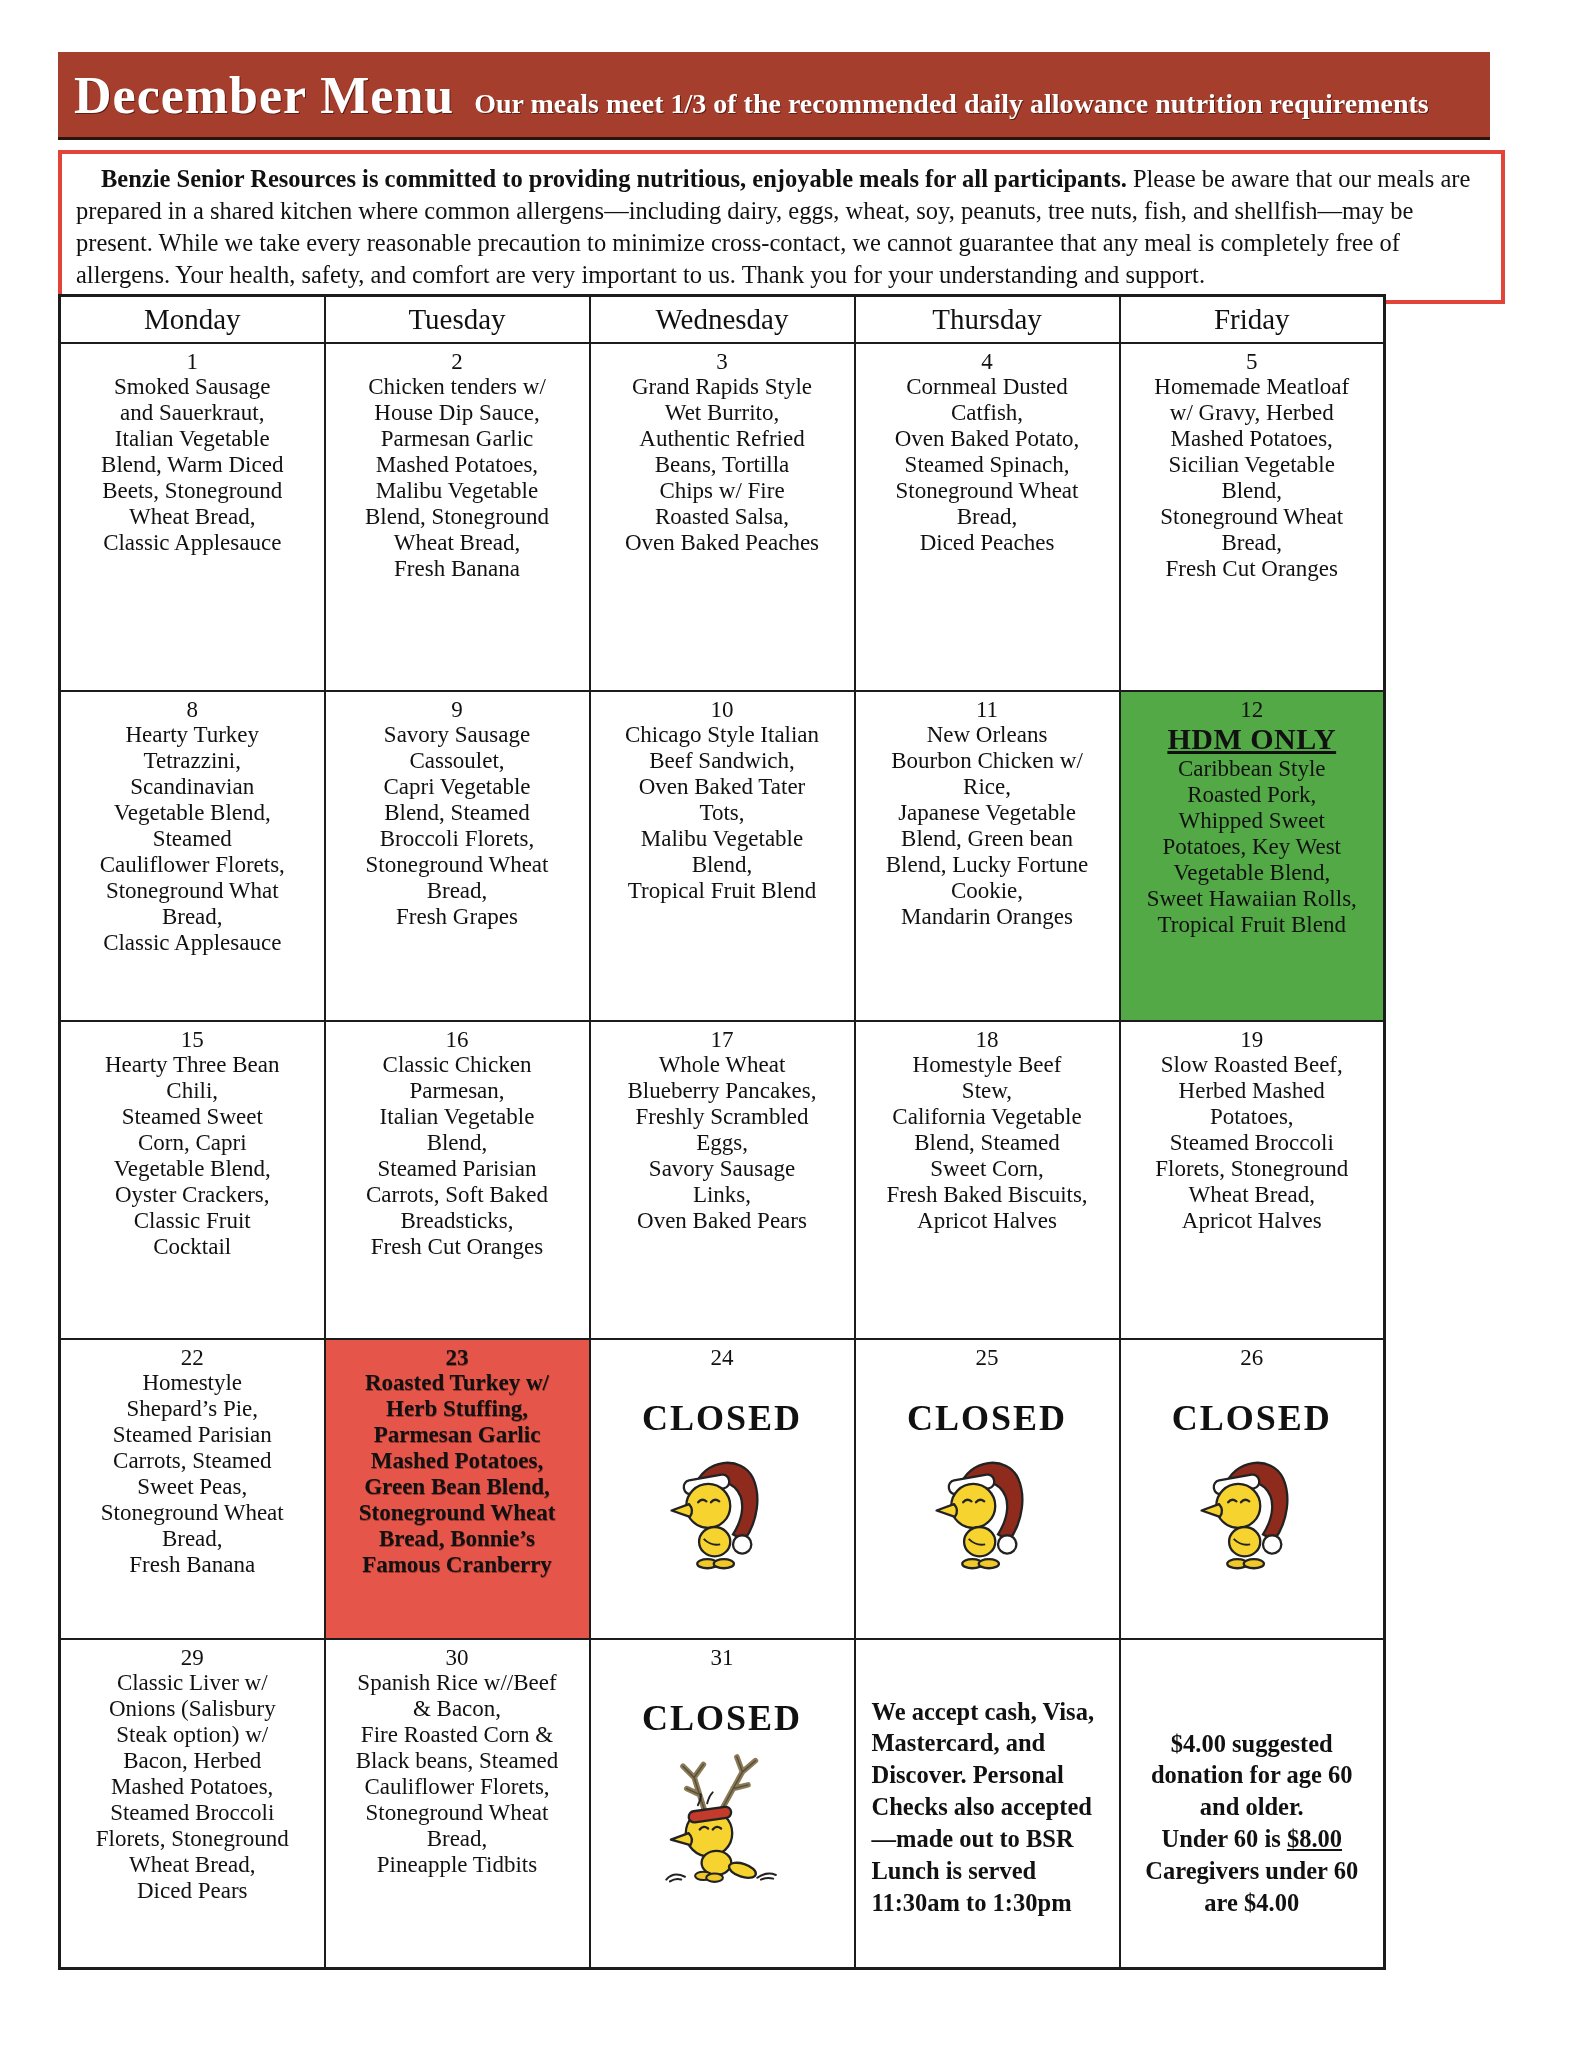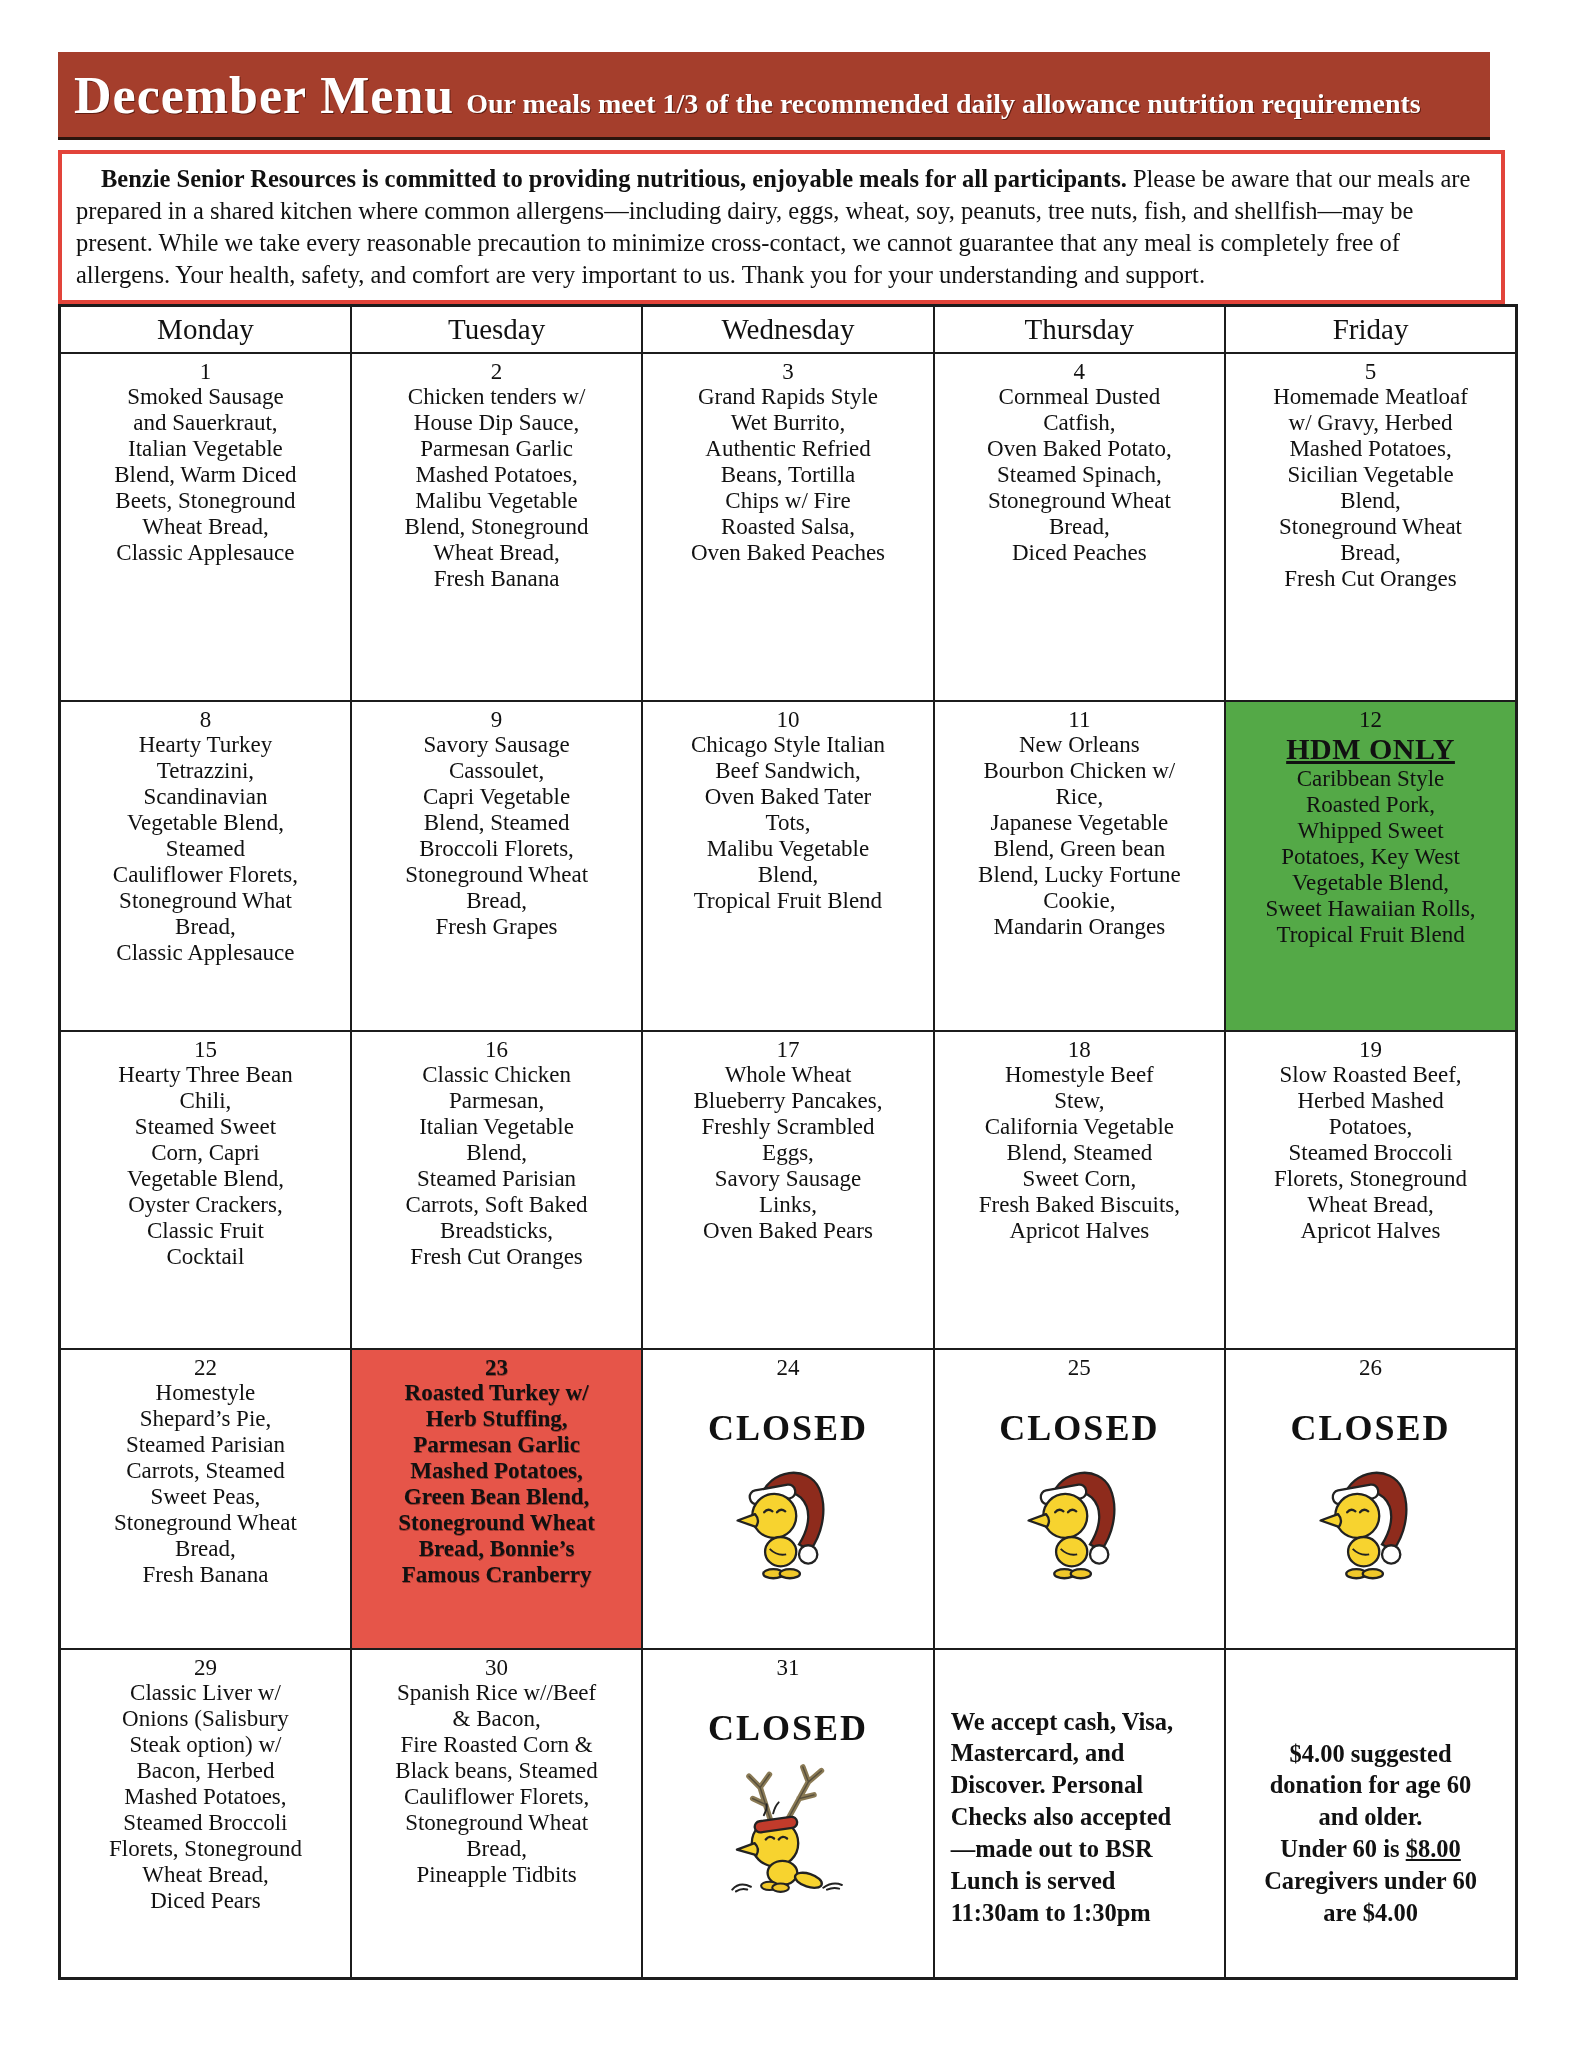--- a/index.html
+++ b/index.html
@@ -22,39 +22,39 @@
   
   .banner {
     position: absolute; left: 58px; top: 52px;
     width: 1432px; height: 88px;
     background: var(--banner-bg);
     border-bottom: 3px solid #2b140d;
     color: #fff;
     display: flex; align-items: baseline;
     padding: 0 10px 0 16px;
   }
-  .banner-inner { display: flex; align-items: baseline; gap: 12px; margin-top: 14px; }
+  .banner-inner { display: flex; align-items: baseline; gap: 20px; margin-top: 14px; }
   .banner-title { font-size: 52px; font-weight: bold; letter-spacing: 1px; white-space: nowrap; text-shadow: 1px 1px 0 #5e1d12; }
   .banner-subtitle { font-size: 28px; font-weight: bold; white-space: nowrap; text-shadow: 1px 1px 0 #5e1d12; }
 
   
   .notice {
     position: absolute; left: 58px; top: 150px;
     width: 1447px; min-height: 146px;
     border: 4px solid var(--notice-border);
     padding: 9px 14px 10px 14px;
     font-size: 24.5px; line-height: 1.3;
     background: #fff;
   }
   .bold { font-weight: bold; margin-left: 25px; }
 
   
   table.calendar {
-    position: absolute; left: 58px; top: 304px;
-    width: 1460px;
+    position: absolute; left: 58px; top: 294px;
+    width: 1328px;
     border-collapse: collapse;
     table-layout: fixed;
     border: 3px solid #1c1c1c;
   }
   .calendar th, .calendar td { border: 2px solid #1c1c1c; vertical-align: top; }
   .calendar th {
     height: 47px; font-weight: normal; font-size: 29px;
     text-align: center; vertical-align: middle; background: #fff;
   }
   tr.r1 { height: 348px; }

